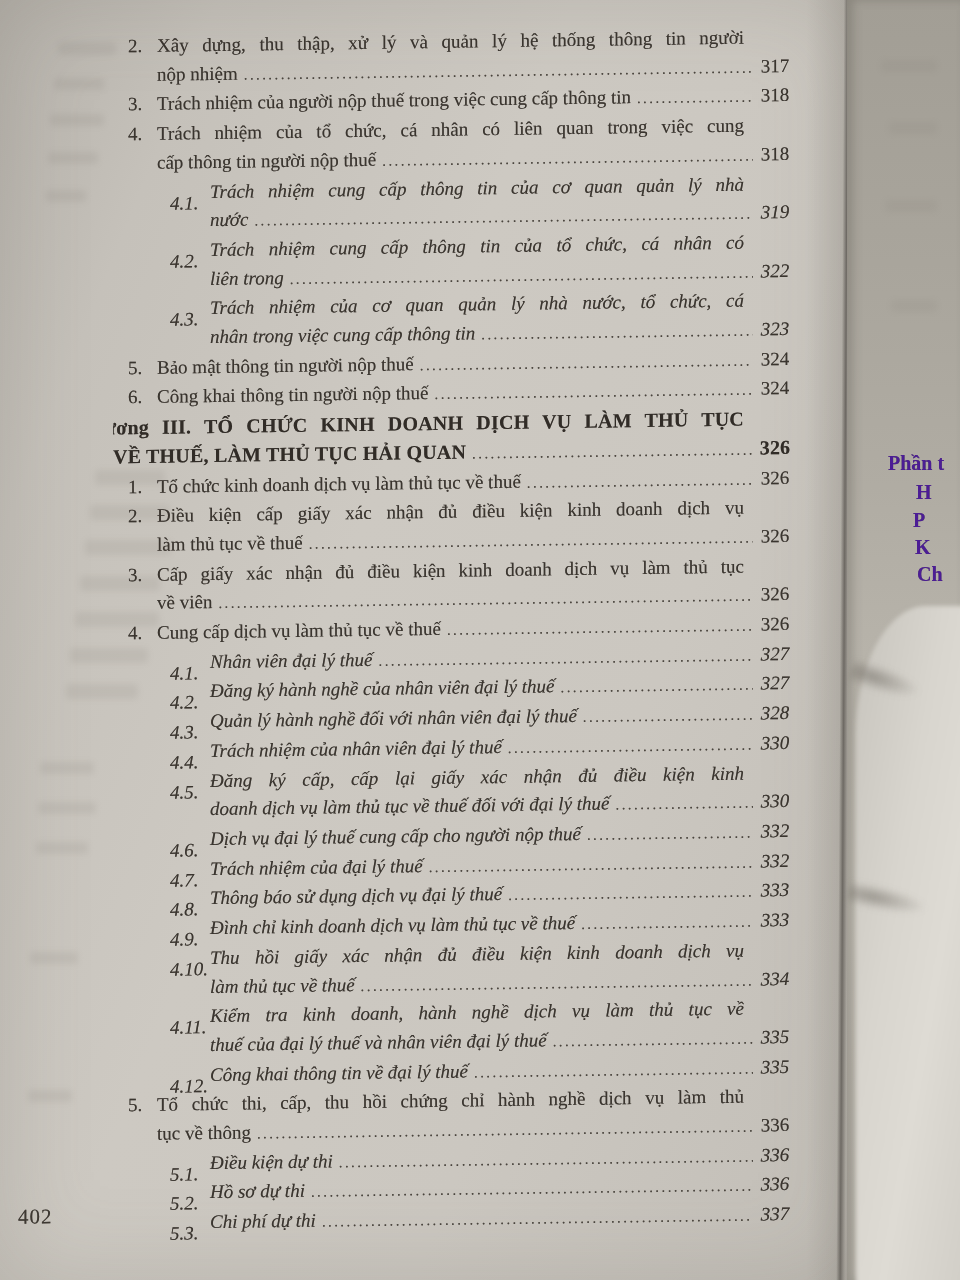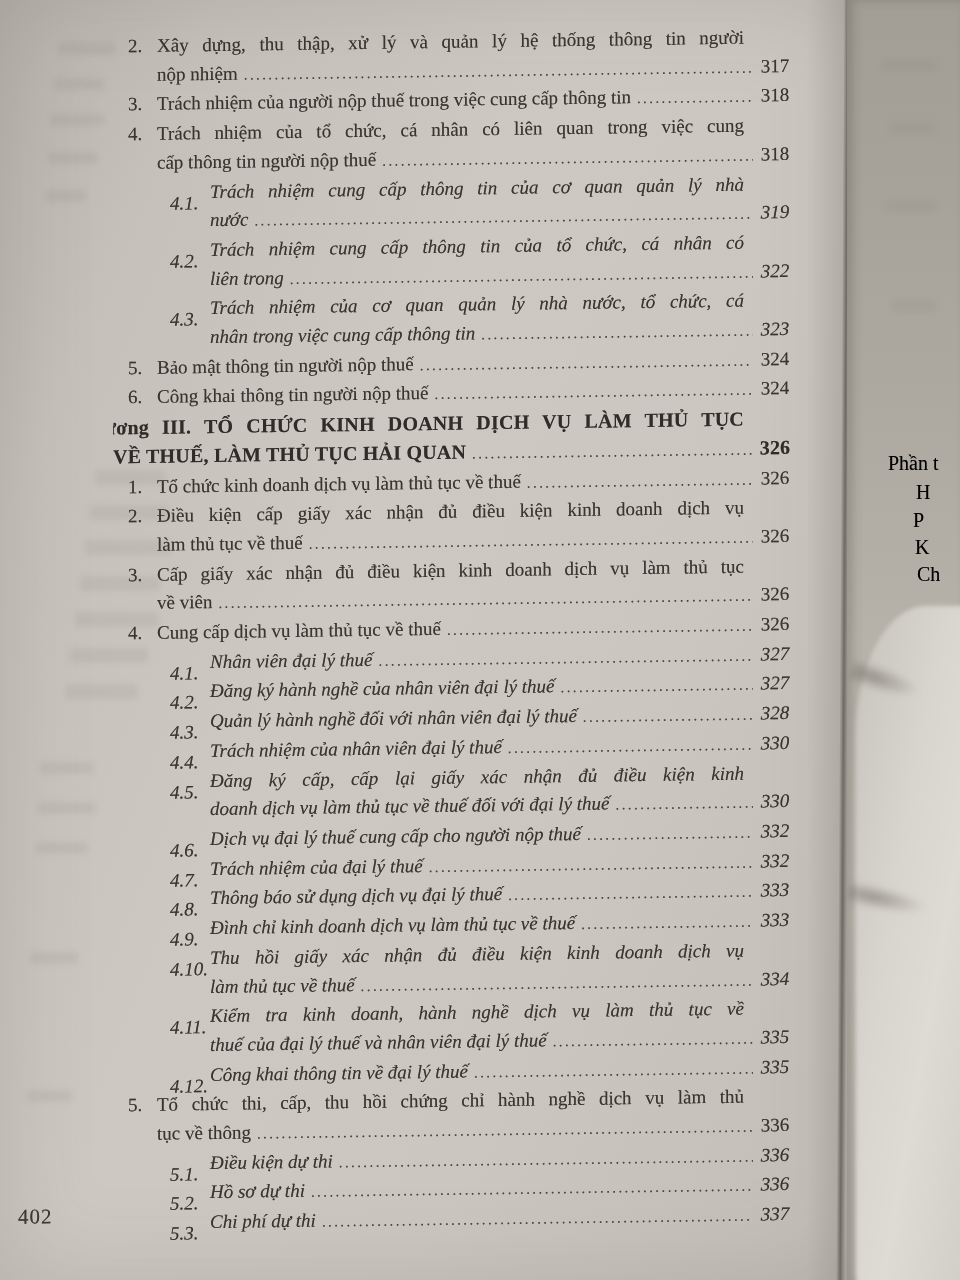--- a/index.html
+++ b/index.html
@@ -51,21 +51,21 @@
 
   
   .facing-page{position:absolute;left:847px;top:0;width:113px;height:1280px;
     background:linear-gradient(180deg,#a29e95 0%,#a8a49b 18%,#b0aca3 38%,#b9b5ac 55%,#c0bcb3 72%,#b4b0a7 100%);
     box-shadow:inset 6px 0 10px rgba(70,66,60,.25);}
   .curl{position:absolute;left:856px;top:606px;width:116px;height:680px;
     background:linear-gradient(100deg,#c7c4bd 0%,#d8d5ce 38%,#dedbd4 62%,#d0cdc6 100%);
     border-radius:70px 10px 0 0 / 130px 16px 0 0;filter:blur(2px);}
   .curl-shadow{position:absolute;background:radial-gradient(ellipse at 30% 50%,rgba(95,90,82,.5),rgba(95,90,82,0) 70%);
     filter:blur(3px);}
-  .frag{position:absolute;font-weight:normal;font-size:20px;color:#000000;white-space:nowrap;
+  .frag{position:absolute;font-weight:bold;font-size:20px;color:#4c1d95;white-space:nowrap;
     text-shadow:0 0 .5px rgba(51,47,42,.6);text-align:right;}
 </style>
 </head>
 <body>
 
 <div class="photo">
 
   <div class="main-page">
 
     <div>

